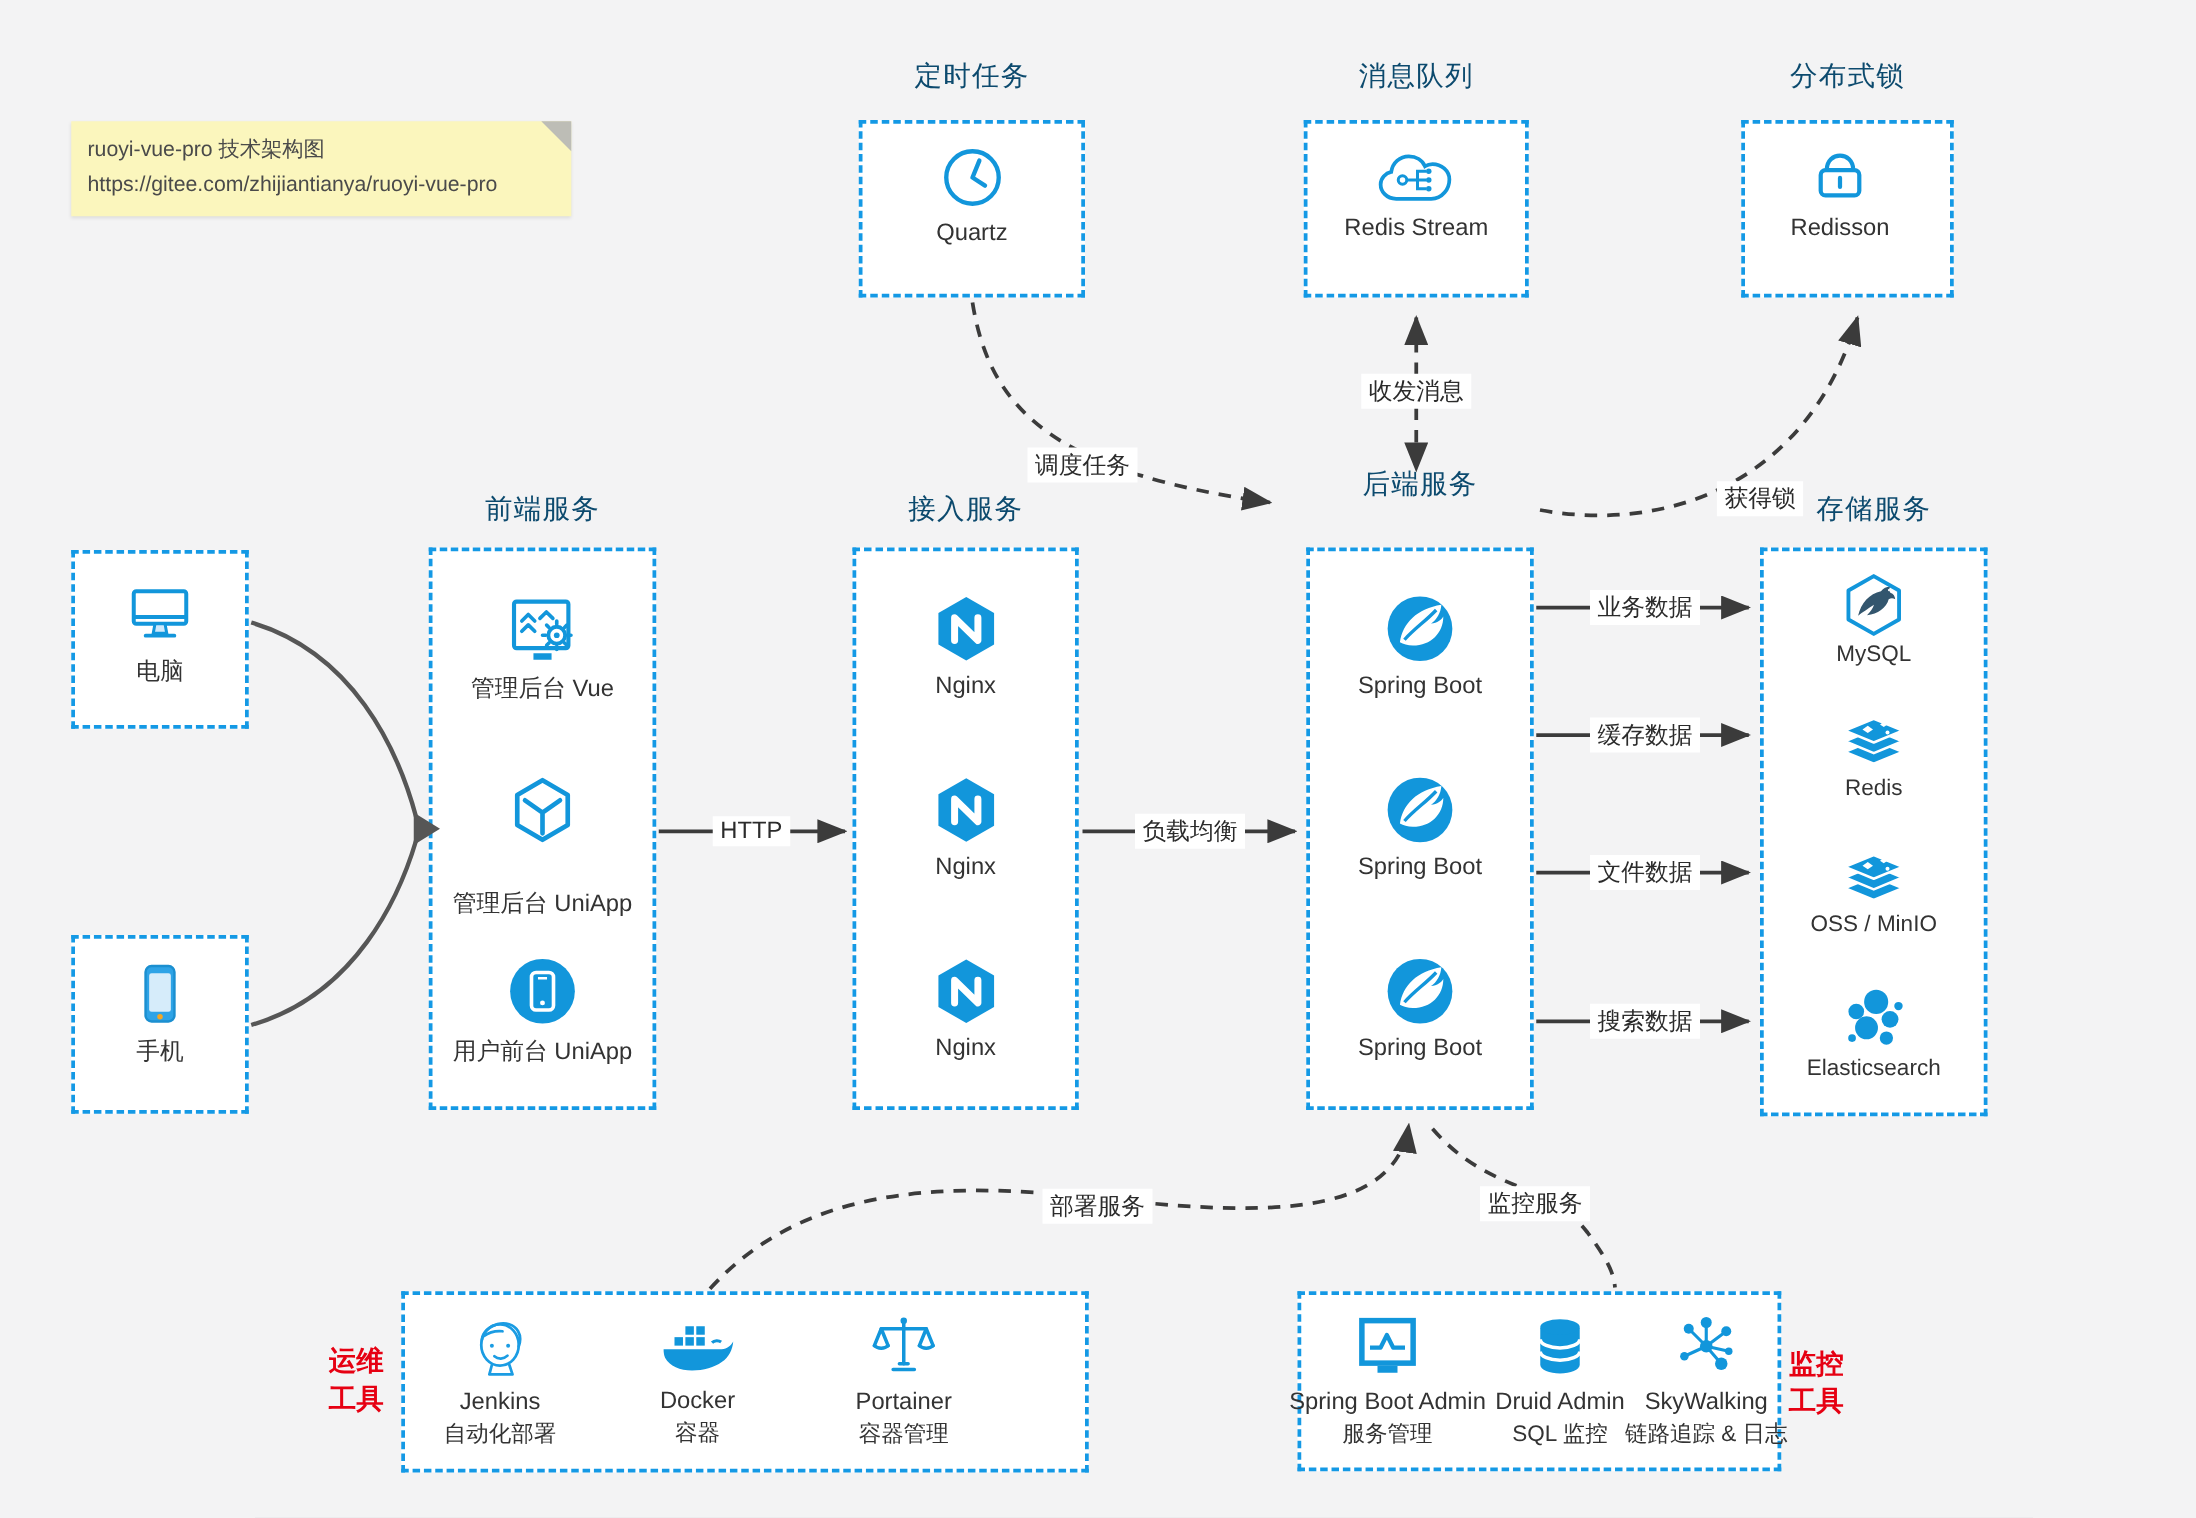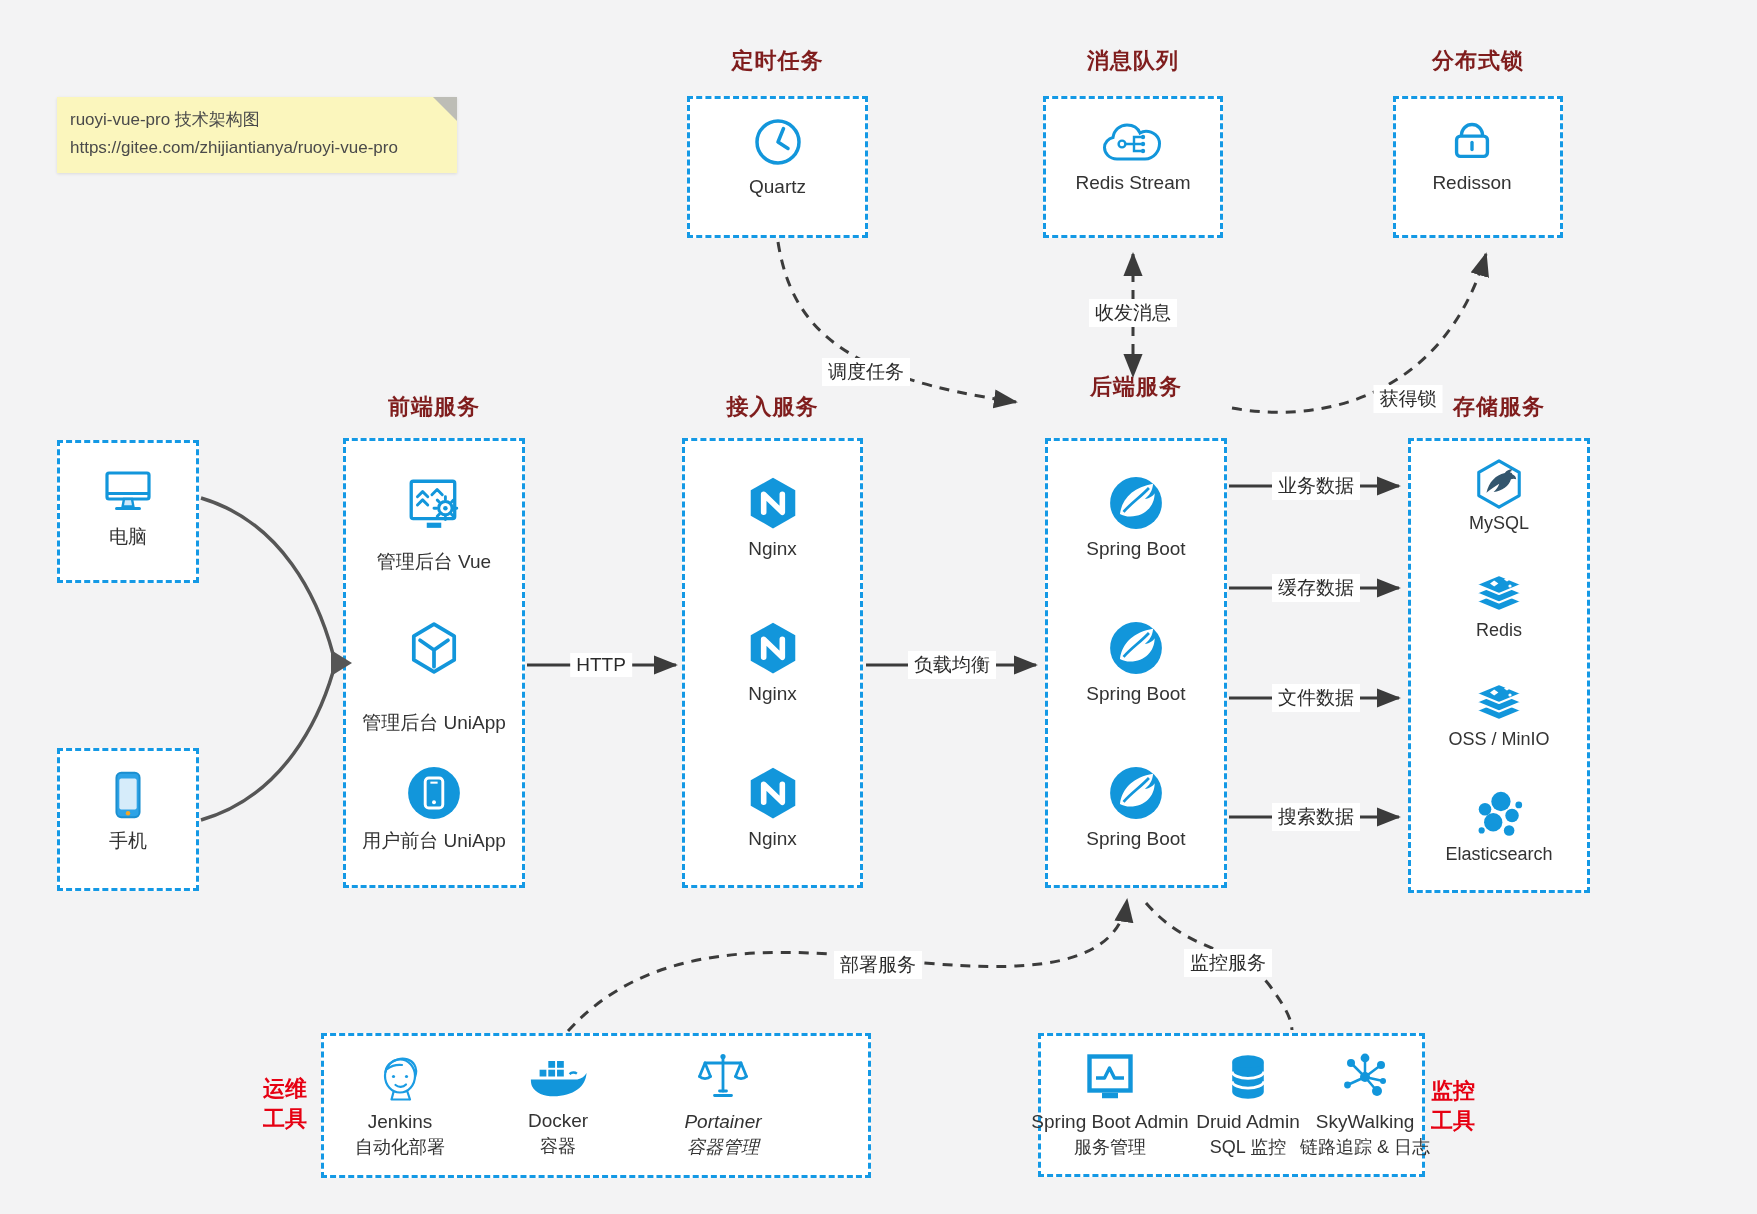--- a/index.html
+++ b/index.html
@@ -1,19 +1,19 @@
 <!DOCTYPE html>
 <html><head>
 <meta charset="utf-8">
 <style>
   html,body { margin:0; padding:0; background:#e8e8ea; }
   .canvas { position:relative; width:1757px; height:1214px; background:#f3f3f4; overflow:hidden;
             font-family:"Liberation Sans","DejaVu Sans",sans-serif; }
   .dbox { position:absolute; background:#fff; border:3px dashed #1499e5; box-sizing:border-box; }
-  .rtitle { position:absolute; color:#7f1d1d; font-size:22px; font-weight:bold; text-align:center;
+  .rtitle { position:absolute; color:#0c4a6e; font-size:22px; font-weight:normal; text-align:center;
             letter-spacing:1px; white-space:nowrap; z-index:3; }
   .cell { position:absolute; display:flex; flex-direction:column; align-items:center; z-index:2; }
   .lbl { margin-top:6px; font-size:19px; color:#333; white-space:nowrap; }
   .lbl2 { margin-top:2px; font-size:18px; color:#333; white-space:nowrap; }
   .chip { position:absolute; transform:translate(-50%,-50%); background:#fff; padding:1px 6px;
           font-size:19px; color:#2b2b2b; white-space:nowrap; z-index:6; }
   .overlay { position:absolute; left:0; top:0; z-index:5; pointer-events:none; }
   .note { position:absolute; left:57px; top:97px; width:400px; height:76px; background:#fbf6bd;
           box-shadow:0 1px 3px rgba(0,0,0,.10); font-size:17px; color:#4a4a4a;
           padding:9px 0 0 13px; box-sizing:border-box; line-height:28px; z-index:2; }
@@ -227,21 +227,21 @@
       </svg>
     <div class="lbl">手机</div>
   </div>
 
   <div class="rtitle" style="left:343px;top:392px;width:182px;">前端服务</div>
   <div class="rtitle" style="left:682px;top:392px;width:181px;">接入服务</div>
   <div class="rtitle" style="left:1045px;top:372px;width:182px;">后端服务</div>
   <div class="rtitle" style="left:1408px;top:392px;width:182px;">存储服务</div>
 
   <div class="dbox" style="left:343px;top:438px;width:182px;height:450px;"></div>
-  <div class="cell" style="left:343px;top:474px;width:182px;gap:11px;">
+  <div class="cell" style="left:343px;top:474px;width:182px;">
     <svg class="ic" width="58" height="58">
         <use href="#sym-adminvue"></use>
       </svg>
     <div class="lbl">管理后台 Vue</div>
   </div>
   <div class="cell" style="left:343px;top:619px;width:182px;gap:27px;">
     <svg class="ic" width="58" height="58">
         <use href="#sym-cube"></use>
       </svg>
     <div class="lbl">管理后台 UniApp</div>
@@ -331,21 +331,21 @@
     <div class="lbl">Jenkins</div>
     <div class="lbl2">自动化部署</div>
   </div>
   <div class="cell" style="left:483px;top:1053px;width:150px;">
     <svg class="ic" width="62" height="47">
         <use href="#sym-docker"></use>
       </svg>
     <div class="lbl" style="margin-top:10px">Docker</div>
     <div class="lbl2">容器</div>
   </div>
-  <div class="cell" style="left:648px;top:1049px;width:150px;font-style:italic;">
+  <div class="cell" style="left:648px;top:1049px;width:150px;">
     <svg class="ic" width="56" height="56">
         <use href="#sym-portainer"></use>
       </svg>
     <div class="lbl">Portainer</div>
     <div class="lbl2">容器管理</div>
   </div>
 
   <div class="dbox" style="left:1038px;top:1033px;width:387px;height:144px;"></div>
   <div class="sidelbl" style="left:1416px;top:1076px;width:74px;">
     <div>监控</div>

